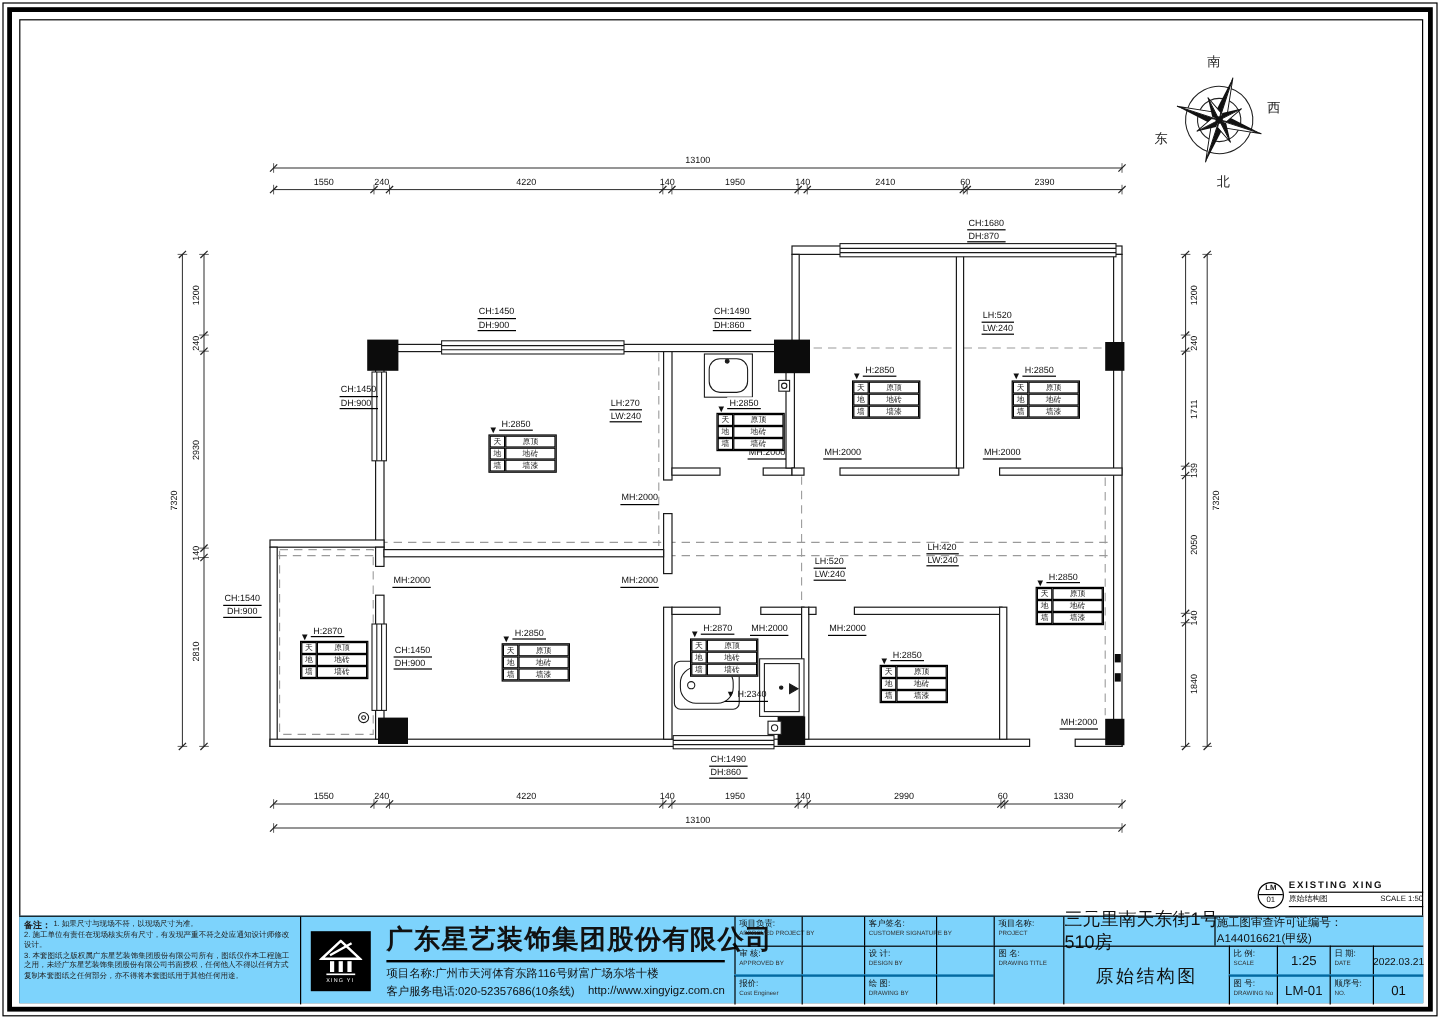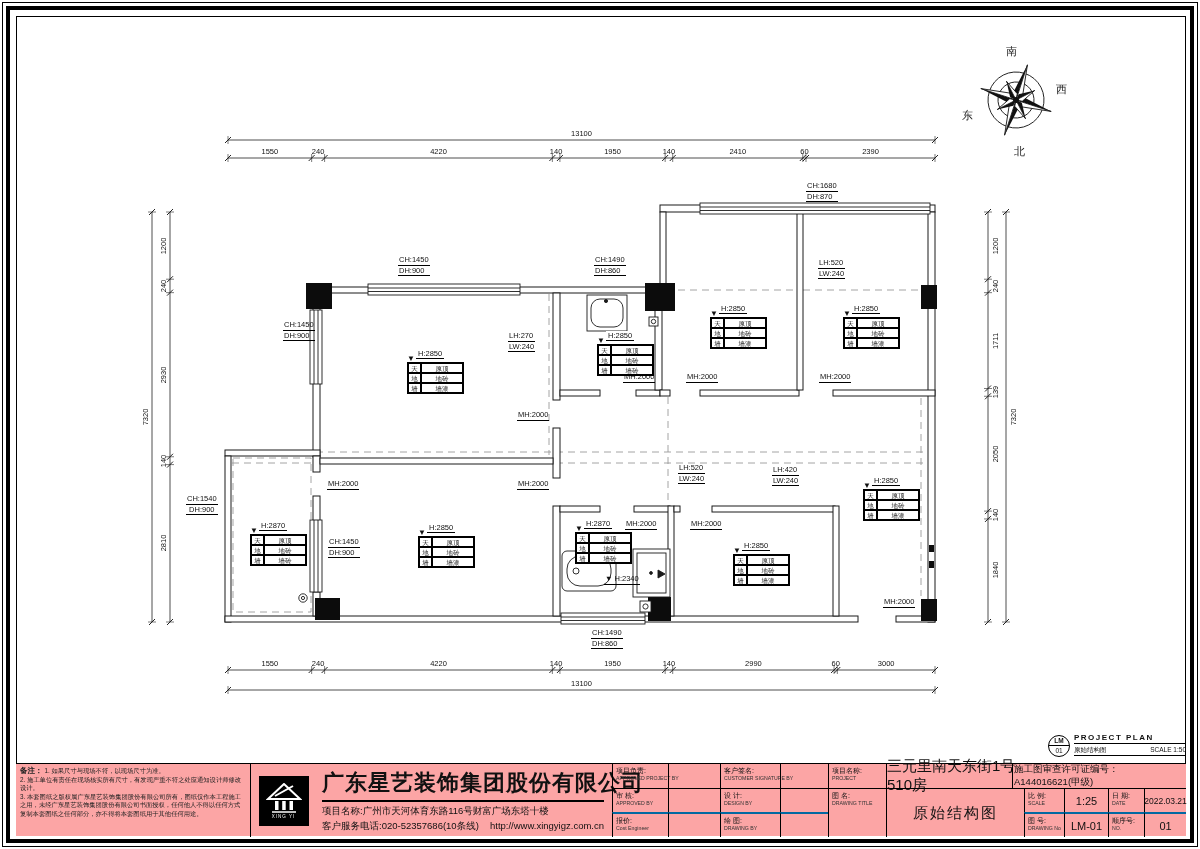--- a/index.html
+++ b/index.html
@@ -25,21 +25,21 @@
   .compass svg{position:absolute;left:14px;top:16px}
   
   .stamp{position:absolute;left:1048px;top:731px;width:138px;height:30px}
   .stamp-circle{position:absolute;left:0;top:4px;width:22px;height:22px;border:1.3px solid #000;border-radius:50%;text-align:center}
   .stamp-circle b{display:block;font-size:6.5px;line-height:9px;border-bottom:1px solid #000}
   .stamp-circle i{display:block;font-style:normal;font-size:6.5px;line-height:9px}
   .stamp-txt{position:absolute;left:26px;top:2px;width:112px}
   .stamp-en{font-size:8px;font-weight:bold;letter-spacing:1.5px;border-bottom:1.2px solid #000;padding-bottom:1px}
   .stamp-row{display:flex;justify-content:space-between;border-bottom:1px solid #000;font-size:6.5px;line-height:11px}
   
-  .tb{position:absolute;left:16px;top:763px;width:1170px;height:73px;border-top:1.4px solid #000;background:#fca5a5}
+  .tb{position:absolute;left:16px;top:763px;width:1170px;height:73px;border-top:1.4px solid #000;background:#7dd3fc}
   .cell{position:absolute;border-left:1px solid #000}
   .notes{left:0;width:234px;height:73px;border-left:none;padding:3px 4px 0 4px;font-size:6.3px;line-height:8.6px;color:#222}
   .notes-label{font-weight:bold;font-size:7.5px;float:left;margin-right:2px}
   .logo-cell{left:234px;width:66px;height:73px;display:flex;align-items:center;justify-content:center}
   .logo-sq{width:50px;height:50px;background:#000;position:relative;display:flex;flex-direction:column;align-items:center;justify-content:center}
   .logo-sq span{color:#fff;font-size:4.5px;letter-spacing:1px;margin-top:1px}
   .company{left:300px;width:296px;height:73px;border-left:none;padding:4px 8px 0 6px}
   .co-name{font-size:22px;font-weight:bold;letter-spacing:1px;border-bottom:2px solid #000;padding-bottom:2px;white-space:nowrap}
   .co-line{font-size:9.5px;margin-top:3px;white-space:nowrap}
   .co-line2{font-size:9.5px;margin-top:2px;display:flex;justify-content:space-between;white-space:nowrap}
@@ -279,21 +279,21 @@
         <span class="u">LW:240</span>
       </div>
       <div class="lbl lhlw" style="left: 818px; top: 258px;">
         <span class="u">LH:520</span>
         <span class="u">LW:240</span>
       </div>
       <div class="lbl lhlw" style="left: 678px; top: 463px;">
         <span class="u">LH:520</span>
         <span class="u">LW:240</span>
       </div>
-      <div class="lbl lhlw" style="left: 772px; top: 465px;">
+      <div class="lbl lhlw" style="left: 772px; top: 451px;">
         <span class="u">LH:420</span>
         <span class="u">LW:240</span>
       </div>
       <div class="lbl mh" style="left: 517px; top: 410px;">
         <span class="u">MH:2000</span>
       </div>
       <div class="lbl mh" style="left: 517px; top: 479px;">
         <span class="u">MH:2000</span>
       </div>
       <div class="lbl mh" style="left: 623px; top: 372px;">
@@ -439,21 +439,21 @@
       <div class="dim" style="left: 870.506px; top: 156px; transform: translate(-50%, -100%);">2390</div>
       <div class="dim" style="left: 581.5px; top: 138px; transform: translate(-50%, -100%);">13100</div>
       <div class="dim" style="left: 269.826px; top: 668px; transform: translate(-50%, -100%);">1550</div>
       <div class="dim" style="left: 318.129px; top: 668px; transform: translate(-50%, -100%);">240</div>
       <div class="dim" style="left: 438.481px; top: 668px; transform: translate(-50%, -100%);">4220</div>
       <div class="dim" style="left: 556.134px; top: 668px; transform: translate(-50%, -100%);">140</div>
       <div class="dim" style="left: 612.532px; top: 668px; transform: translate(-50%, -100%);">1950</div>
       <div class="dim" style="left: 668.931px; top: 668px; transform: translate(-50%, -100%);">140</div>
       <div class="dim" style="left: 753.393px; top: 668px; transform: translate(-50%, -100%);">2990</div>
       <div class="dim" style="left: 835.696px; top: 668px; transform: translate(-50%, -100%);">60</div>
-      <div class="dim" style="left: 886.158px; top: 668px; transform: translate(-50%, -100%);">3000</div>
+      <div class="dim" style="left: 886.158px; top: 668px; transform: translate(-50%, -100%);">1330</div>
       <div class="dim" style="left: 581.5px; top: 688px; transform: translate(-50%, -100%);">13100</div>
       <div class="dim" style="left: 163px; top: 245.607px; transform: translate(-50%, -50%) rotate(-90deg);">1200</div>
       <div class="dim" style="left: 163px; top: 285.934px; transform: translate(-50%, -50%) rotate(-90deg);">240</div>
       <div class="dim" style="left: 163px; top: 374.712px; transform: translate(-50%, -50%) rotate(-90deg);">2930</div>
       <div class="dim" style="left: 163px; top: 460.689px; transform: translate(-50%, -50%) rotate(-90deg);">140</div>
       <div class="dim" style="left: 163px; top: 543.305px; transform: translate(-50%, -50%) rotate(-90deg);">2810</div>
       <div class="dim" style="left: 145px; top: 417px; transform: translate(-50%, -50%) rotate(-90deg);">7320</div>
       <div class="dim" style="left: 995px; top: 245.607px; transform: translate(-50%, -50%) rotate(-90deg);">1200</div>
       <div class="dim" style="left: 995px; top: 285.934px; transform: translate(-50%, -50%) rotate(-90deg);">240</div>
       <div class="dim" style="left: 995px; top: 340.573px; transform: translate(-50%, -50%) rotate(-90deg);">1711</div>
@@ -511,21 +511,21 @@
       </g>
     </svg>
   </div>
 
   <div class="stamp">
     <div class="stamp-circle">
       <b>LM</b>
       <i>01</i>
     </div>
     <div class="stamp-txt">
-      <div class="stamp-en">PROJECT PLAN</div>
+      <div class="stamp-en">EXISTING XING</div>
       <div class="stamp-row">
         <span>原始结构图</span>
         <span>SCALE 1:50</span>
       </div>
     </div>
   </div>
 
   <div class="tb">
     <div class="cell notes">
       <span class="notes-label">备注：</span>

